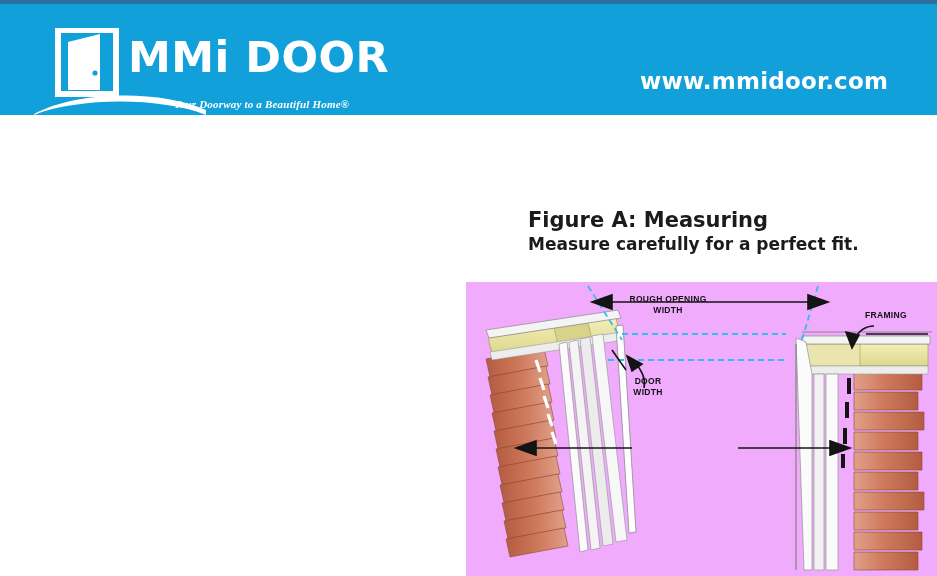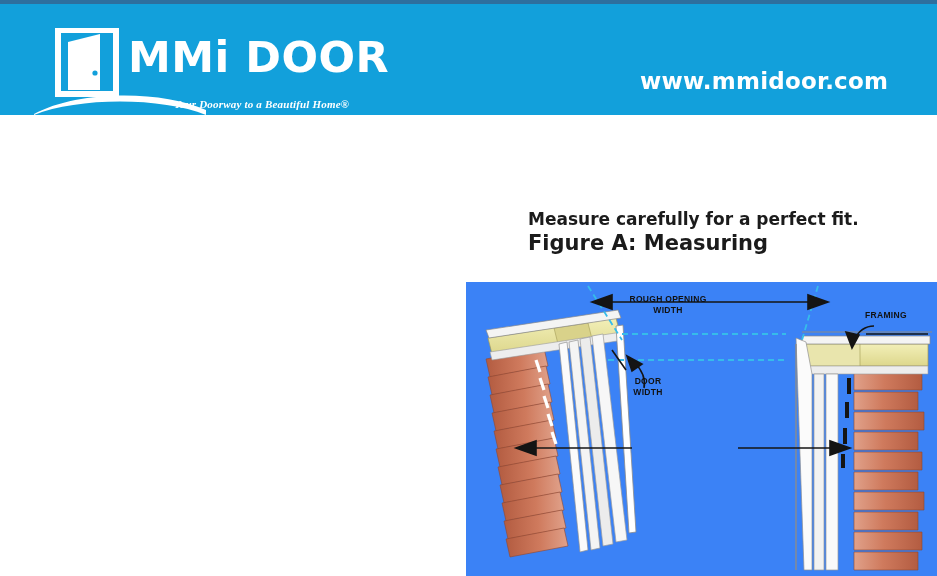--- a/index.html
+++ b/index.html
@@ -121,21 +121,21 @@
     line-height: 23px;
     white-space: nowrap;
     font-family: "DejaVu Sans", sans-serif;
   }
   #figure-drawing {
     position: absolute;
     left: 16px;
     top: 86px;
     width: 471px;
     height: 294px;
-    background: #3b82f6;
+    background: #f0abfc;
   }
   .callout {
     position: absolute;
     color: #111111;
     font-size: 8.5px;
     font-weight: bold;
     font-family: "Liberation Sans", sans-serif;
     letter-spacing: 0.3px;
     text-align: center;
     line-height: 10.5px;
@@ -168,22 +168,22 @@
 
     <div id="tagline">Your Doorway to a Beautiful Home®</div>
   </div>
 
   <div id="site-url">www.mmidoor.com</div>
 </div>
 
 <div id="figure-block">
 
   <div id="figure-heading">
+    <div id="figure-title">Figure A: Measuring</div>
     <div id="figure-subtitle">Measure carefully for a perfect fit.</div>
-    <div id="figure-title">Figure A: Measuring</div>
   </div>
 
   <div id="figure-drawing">
 
     <svg width="471" height="294" viewBox="0 0 471 294" xmlns="http://www.w3.org/2000/svg">
       <defs>
         <linearGradient id="brickGrad" x1="0" y1="0" x2="1" y2="0">
           <stop offset="0%" stop-color="#b35c41"></stop>
           <stop offset="55%" stop-color="#cf7a5d"></stop>
           <stop offset="100%" stop-color="#e0a18a"></stop>

